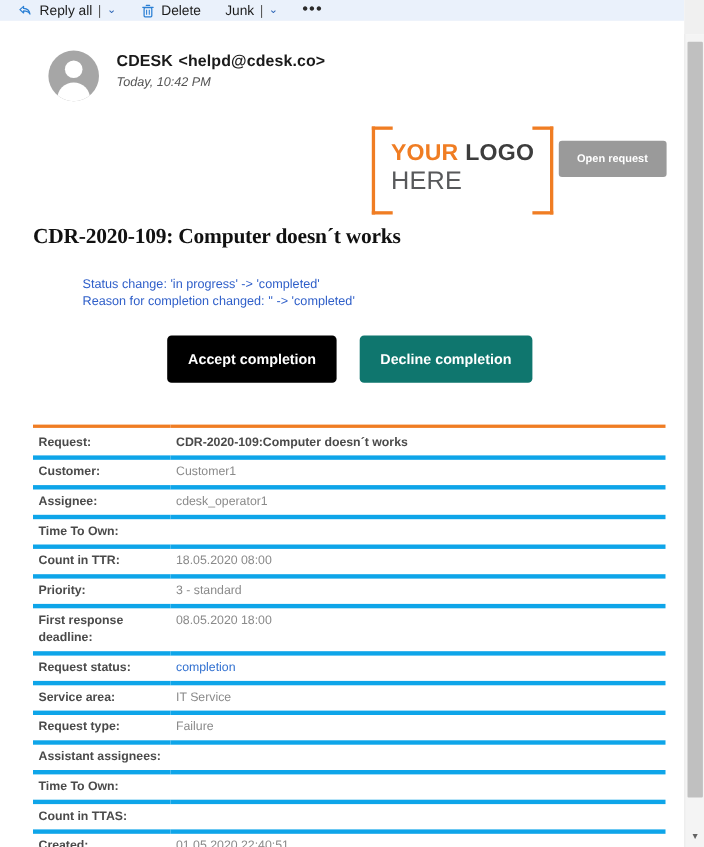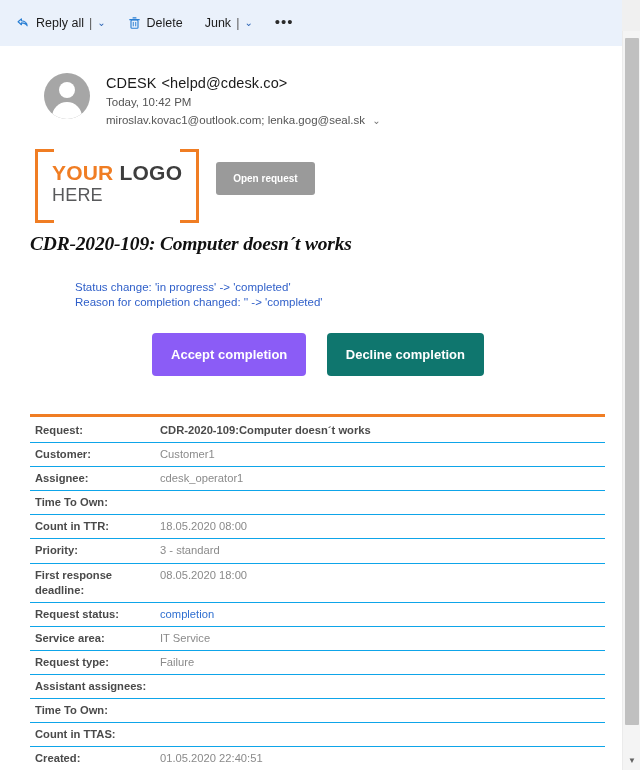--- a/index.html
+++ b/index.html
@@ -10,21 +10,21 @@
     width: 640px;
     height: 770px;
     overflow: hidden;
     background: #ffffff;
     font-family: "Liberation Sans", sans-serif;
     -webkit-font-smoothing: antialiased;
   }
 
   
   .toolbar {
-    height: 46px;
+    height: 19px;
     background: #eaf1fb;
     display: flex;
     align-items: center;
     padding-left: 16px;
     box-sizing: border-box;
     width: 622px;
   }
   .tb-item {
     display: flex;
     align-items: center;
@@ -132,66 +132,66 @@
     position: absolute;
     top: 29px; left: 8px;
     width: 30px; height: 26px;
     border-radius: 15px 15px 0 0;
     background: #fff;
   }
   .hdr-text { margin-left: 16px; padding-top: 4px; }
   .from-line {
     font-size: 14.5px;
     color: #1a1a1a;
-    font-weight: 400;
+    font-weight: 700;
     letter-spacing: .1px;
   }
   .from-name { margin-right: 5px; }
   .date-line {
     font-size: 11.5px;
     color: #545454;
     margin-top: 5px;
+    font-style: italic;
   }
   .to-line {
     font-size: 11.5px;
     color: #545454;
     margin-top: 6px;
   }
   .to-caret {
     color: #757575;
     margin-left: 4px;
     font-size: 10px;
   }
 
   
   .body-wrap {
     padding: 0 16px 0 30px;
     margin-top: 23px;
   }
   .logo-row {
     display: flex;
     align-items: flex-start;
-    justify-content: flex-start;
-    gap: 12px;
+    justify-content: flex-end;
   }
   .logo {
     position: relative;
     padding: 13px 22px 11px 22px;
     display: inline-block;
   }
   .logo .br {
     position: absolute;
     width: 16px;
     height: 100%;
     top: 0;
   }
   .logo .br.l { left: 5px; border-left: 3px solid #f07d23; border-top: 3px solid #f07d23; border-bottom: 3px solid #f07d23; }
   .logo .br.r { right: 5px; border-right: 3px solid #f07d23; border-top: 3px solid #f07d23; border-bottom: 3px solid #f07d23; }
   .logo-l1 { font-size: 21px; font-weight: 700; line-height: 1.08; letter-spacing: .2px; }
-  .logo-l2 { font-size: 18px; line-height: 1.18; letter-spacing: .2px; color: #58595b; }
+  .logo-l2 { font-size: 23px; line-height: 1.18; letter-spacing: .2px; color: #58595b; }
   .logo-your { color: #f07d23; }
   .logo-logo { color: #3d3d3d; }
 
   .open-btn {
     background: #9a9a9a;
     color: #fff;
     font-size: 10px;
     font-weight: 700;
     border: none;
     border-radius: 3px;
@@ -201,21 +201,20 @@
     font-family: "Liberation Sans", sans-serif;
   }
 
   .subject {
     font-family: "Liberation Serif", serif;
     font-size: 19.5px;
     font-weight: 700;
     color: #111;
     margin-top: 16px;
     letter-spacing: -.2px;
-    font-style: italic;
   }
 
   .status-block {
     margin-top: 25px;
     padding-left: 45px;
     font-size: 11.5px;
     color: #2f5fc9;
     line-height: 1.35;
   }
 
@@ -227,35 +226,35 @@
     display: inline-block;
     font-size: 13px;
     font-weight: 700;
     color: #fff;
     border: none;
     border-radius: 4px;
     padding: 14px 19px;
     cursor: pointer;
     font-family: "Liberation Sans", sans-serif;
   }
-  .act-accept { background: #8b5cf6; margin-right: 16px; }
+  .act-accept { background: #000000; margin-right: 16px; }
   .act-decline { background: #0f766e; }
 
   
   .detail-table {
     margin-top: 38px;
     border-top: 3px solid #f07d23;
     border-collapse: collapse;
     width: 575px;
     table-layout: fixed;
   }
   .detail-table td {
     padding: 4px 2px 4px 5px;
     font-size: 11.2px;
-    border-bottom: 1px solid #0ea5e9;
+    border-bottom: 4px solid #0ea5e9;
     vertical-align: top;
     line-height: 1.35;
   }
   .detail-table tr:first-child td { padding-top: 6px; }
   td.lbl {
     width: 118px;
     font-weight: 700;
     color: #4a4a4a;
   }
   td.val { color: #8a8a8a; }
@@ -308,24 +307,20 @@
 
 <div class="msg-area">
 
   <div class="hdr">
     <div class="avatar"></div>
     <div class="hdr-text">
       <div class="from-line">
         <span class="from-name">CDESK</span><span>&lt;helpd@cdesk.co&gt;</span>
       </div>
       <div class="date-line">Today, 10:42 PM</div>
-      <div class="to-line">
-        <span>miroslav.kovac1@outlook.com;  lenka.gog@seal.sk</span>
-        <span class="to-caret">⌄</span>
-      </div>
     </div>
   </div>
 
   <div class="body-wrap">
 
     <div class="logo-row">
       <div class="logo">
         <span class="br l"></span>
         <span class="br r"></span>
         <div class="logo-l1"><span class="logo-your">YOUR</span> <span class="logo-logo">LOGO</span></div>

